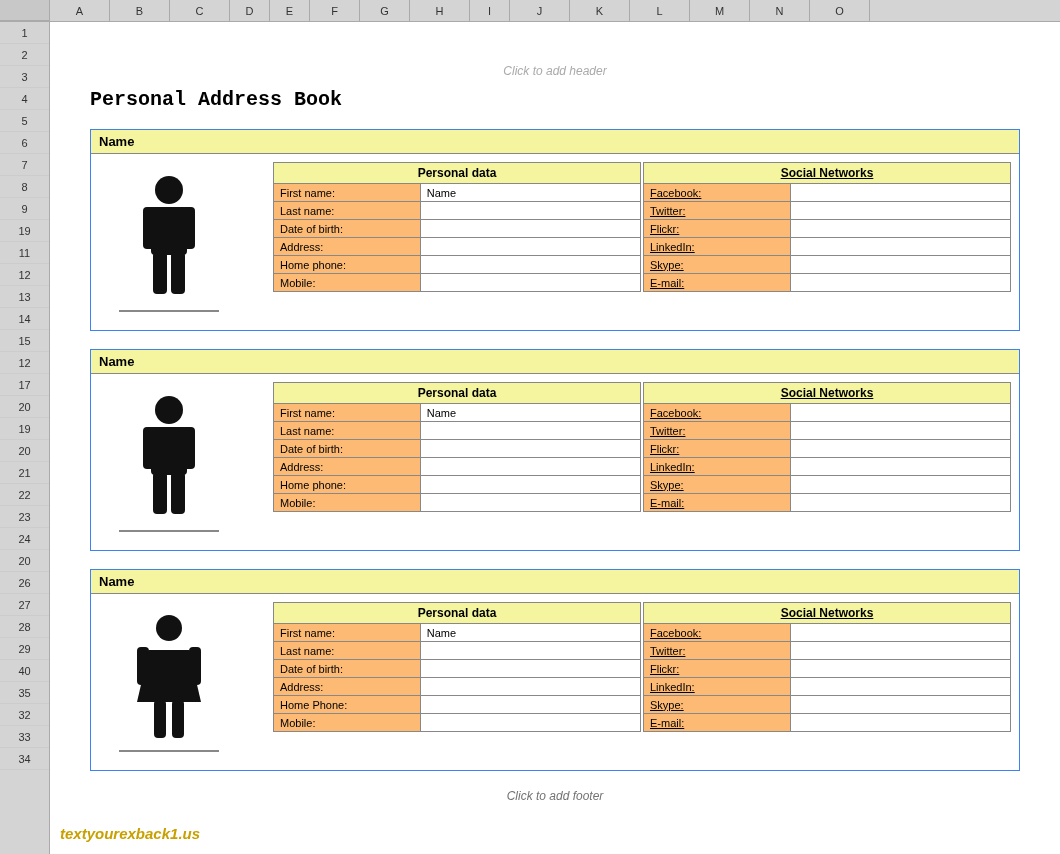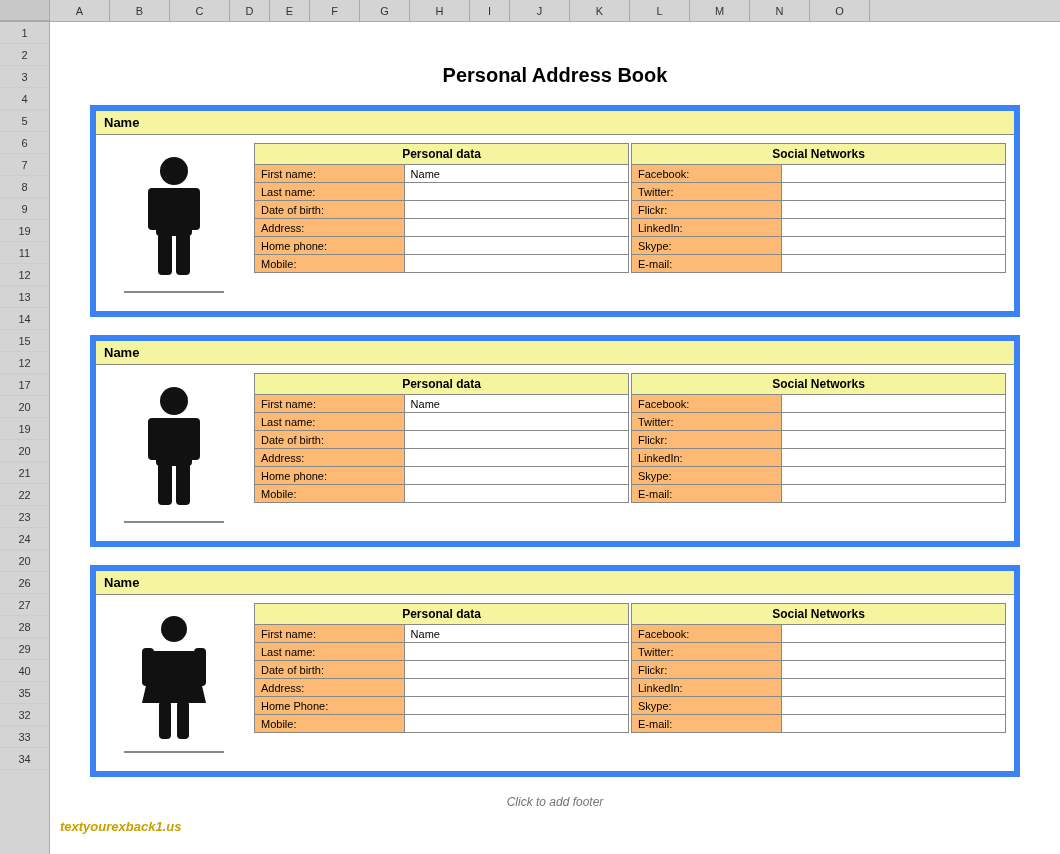--- a/index.html
+++ b/index.html
@@ -90,30 +90,31 @@
 
     .header-placeholder {
       text-align: center;
       color: #aaa;
       font-size: 12px;
       margin-bottom: 10px;
       font-style: italic;
     }
 
     .page-title {
-      text-align: center;
+      text-align: left;
       font-size: 20px;
       font-weight: bold;
       margin-bottom: 18px;
       color: #000;
+      font-family: Liberation Mono, monospace;
     }
 
     
     .contact-card {
-      border: 6px solid #3b82f6;
+      border: 1px solid #3b82f6;
       margin-bottom: 18px;
     }
 
     .card-name-header {
       background: #f5f5a0;
       border-bottom: 1px solid #888;
       padding: 4px 8px;
       font-weight: bold;
       font-size: 13px;
     }
@@ -171,43 +172,45 @@
 
     .section-table td.value {
       background: #fff;
       width: 60%;
     }
 
     .tables-row {
       display: flex;
       gap: 2px;
       flex: 1;
+      margin-left: 24px;
     }
 
     .personal-table-wrap {
       flex: 1;
     }
 
     .social-table-wrap {
       flex: 1;
+      text-decoration: underline;
     }
 
     .footer-placeholder {
       text-align: center;
       color: #737373;
       font-size: 12px;
       margin-top: 10px;
       font-style: italic;
     }
 
     .watermark {
       position: absolute;
-      bottom: 20px;
+      bottom: 12px;
       left: 60px;
-      font-size: 13px;
+      font-size: 15px;
       color: #c8a000;
       font-weight: bold;
       font-style: italic;
       z-index: 10;
     }
   </style>
 </head>
 <body>
 
 <div class="top-ruler">
@@ -268,20 +271,21 @@
       <div class="row-header">35</div>
       <div class="row-header">32</div>
       <div class="row-header">33</div>
       <div class="row-header">34</div>
     </div>
 
   <div class="sheet-content">
     <div class="page-area">
       <div class="page">
 
+        <div class="header-placeholder">Click to add header</div>
 
         <div class="page-title">Personal Address Book</div>
 
         <div id="cards-container">
             <div class="contact-card">
               <div class="card-name-header">Name</div>
               <div class="card-body">
                 <div class="avatar-section">
                   <svg width="80" height="130" viewBox="0 0 80 130" xmlns="http://www.w3.org/2000/svg">
     <circle cx="40" cy="18" r="14" fill="#111"></circle>

